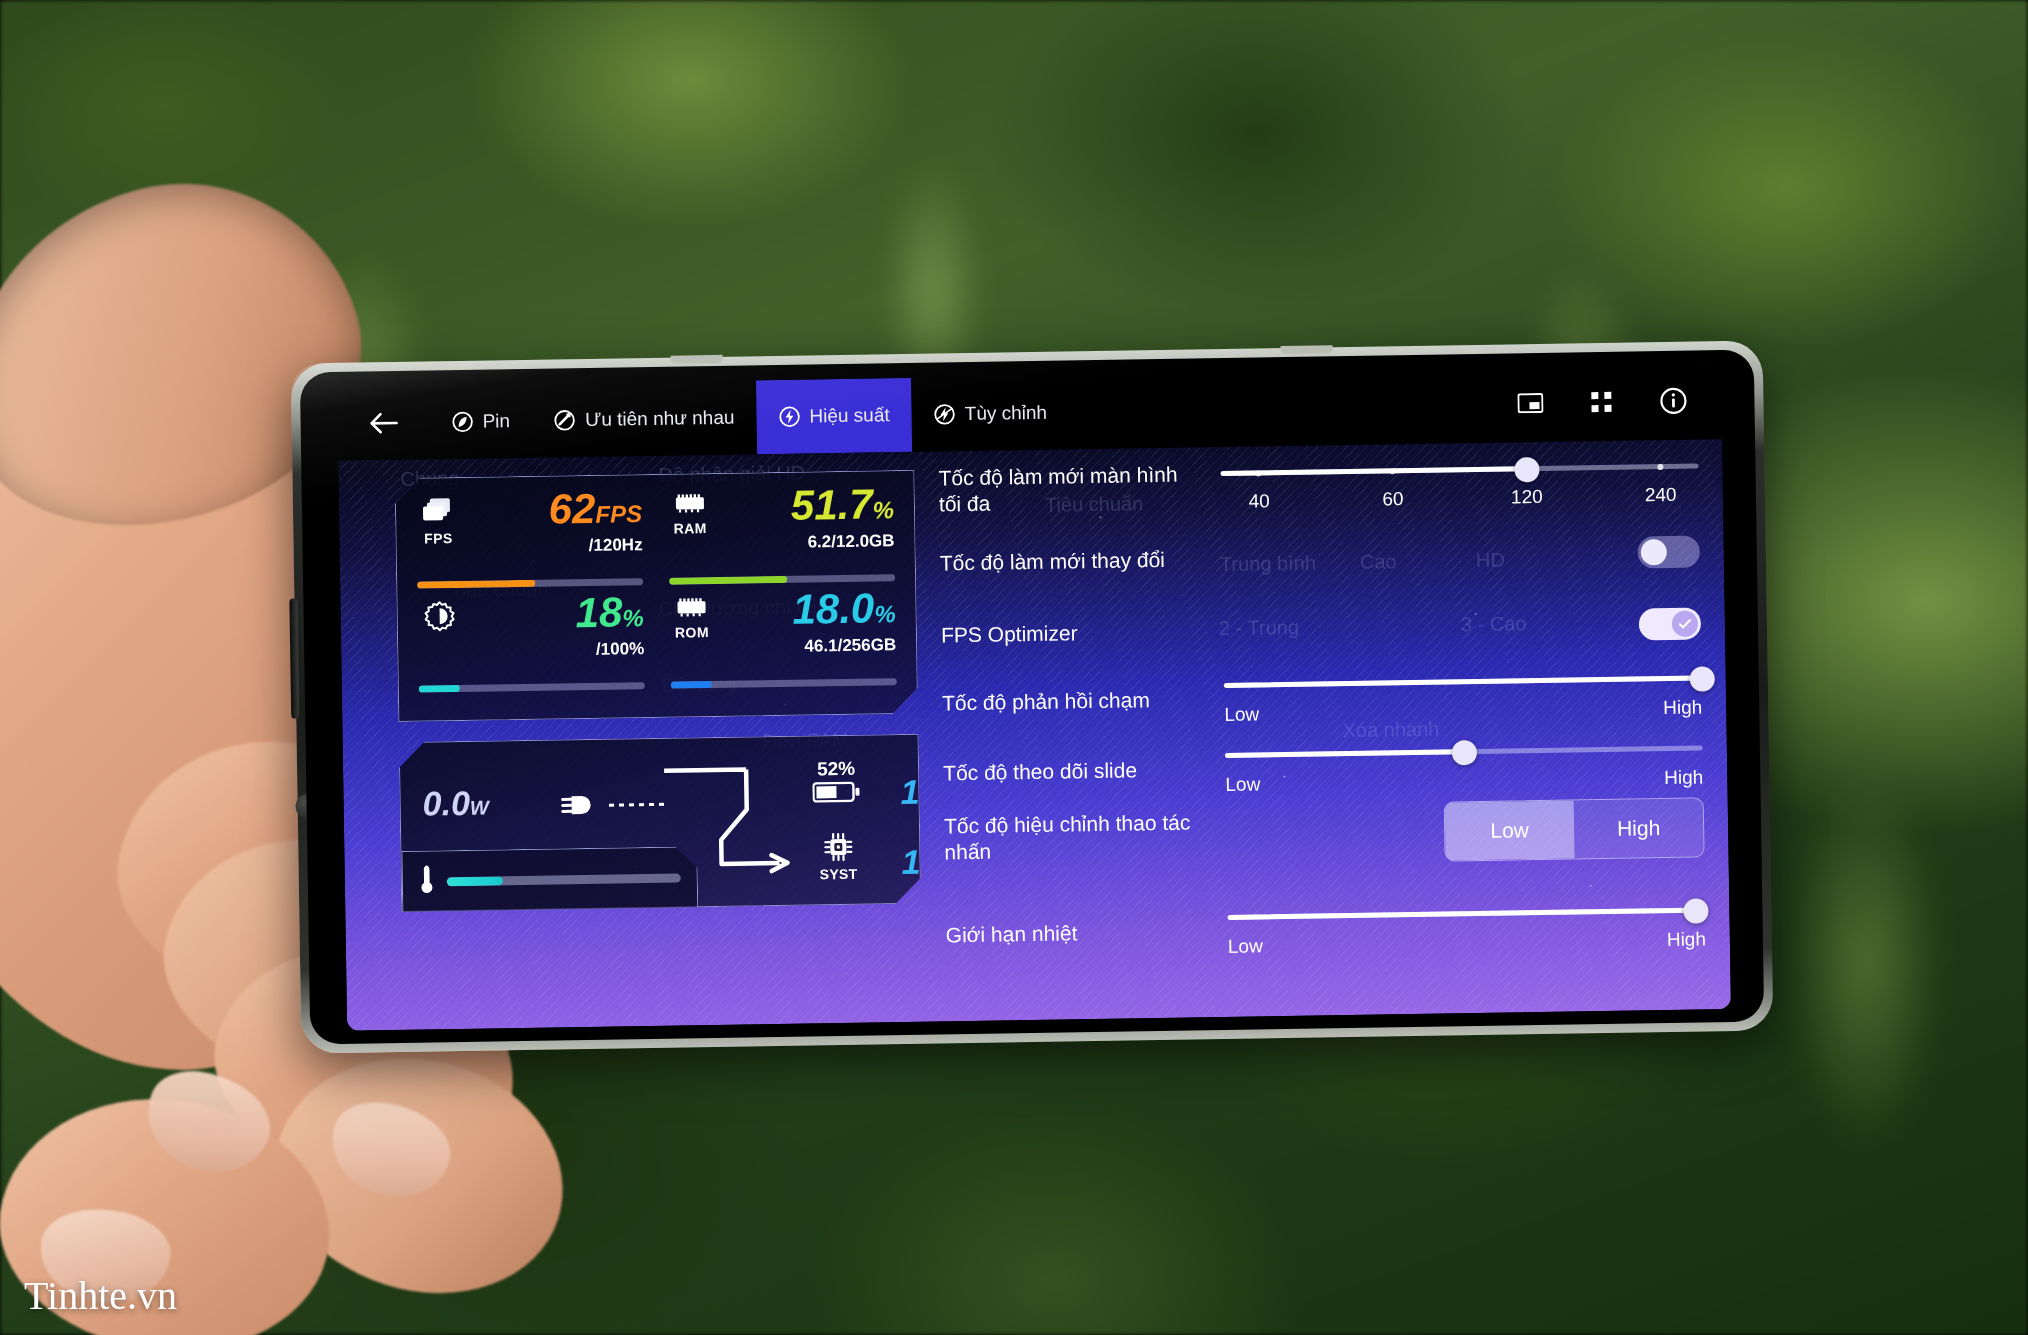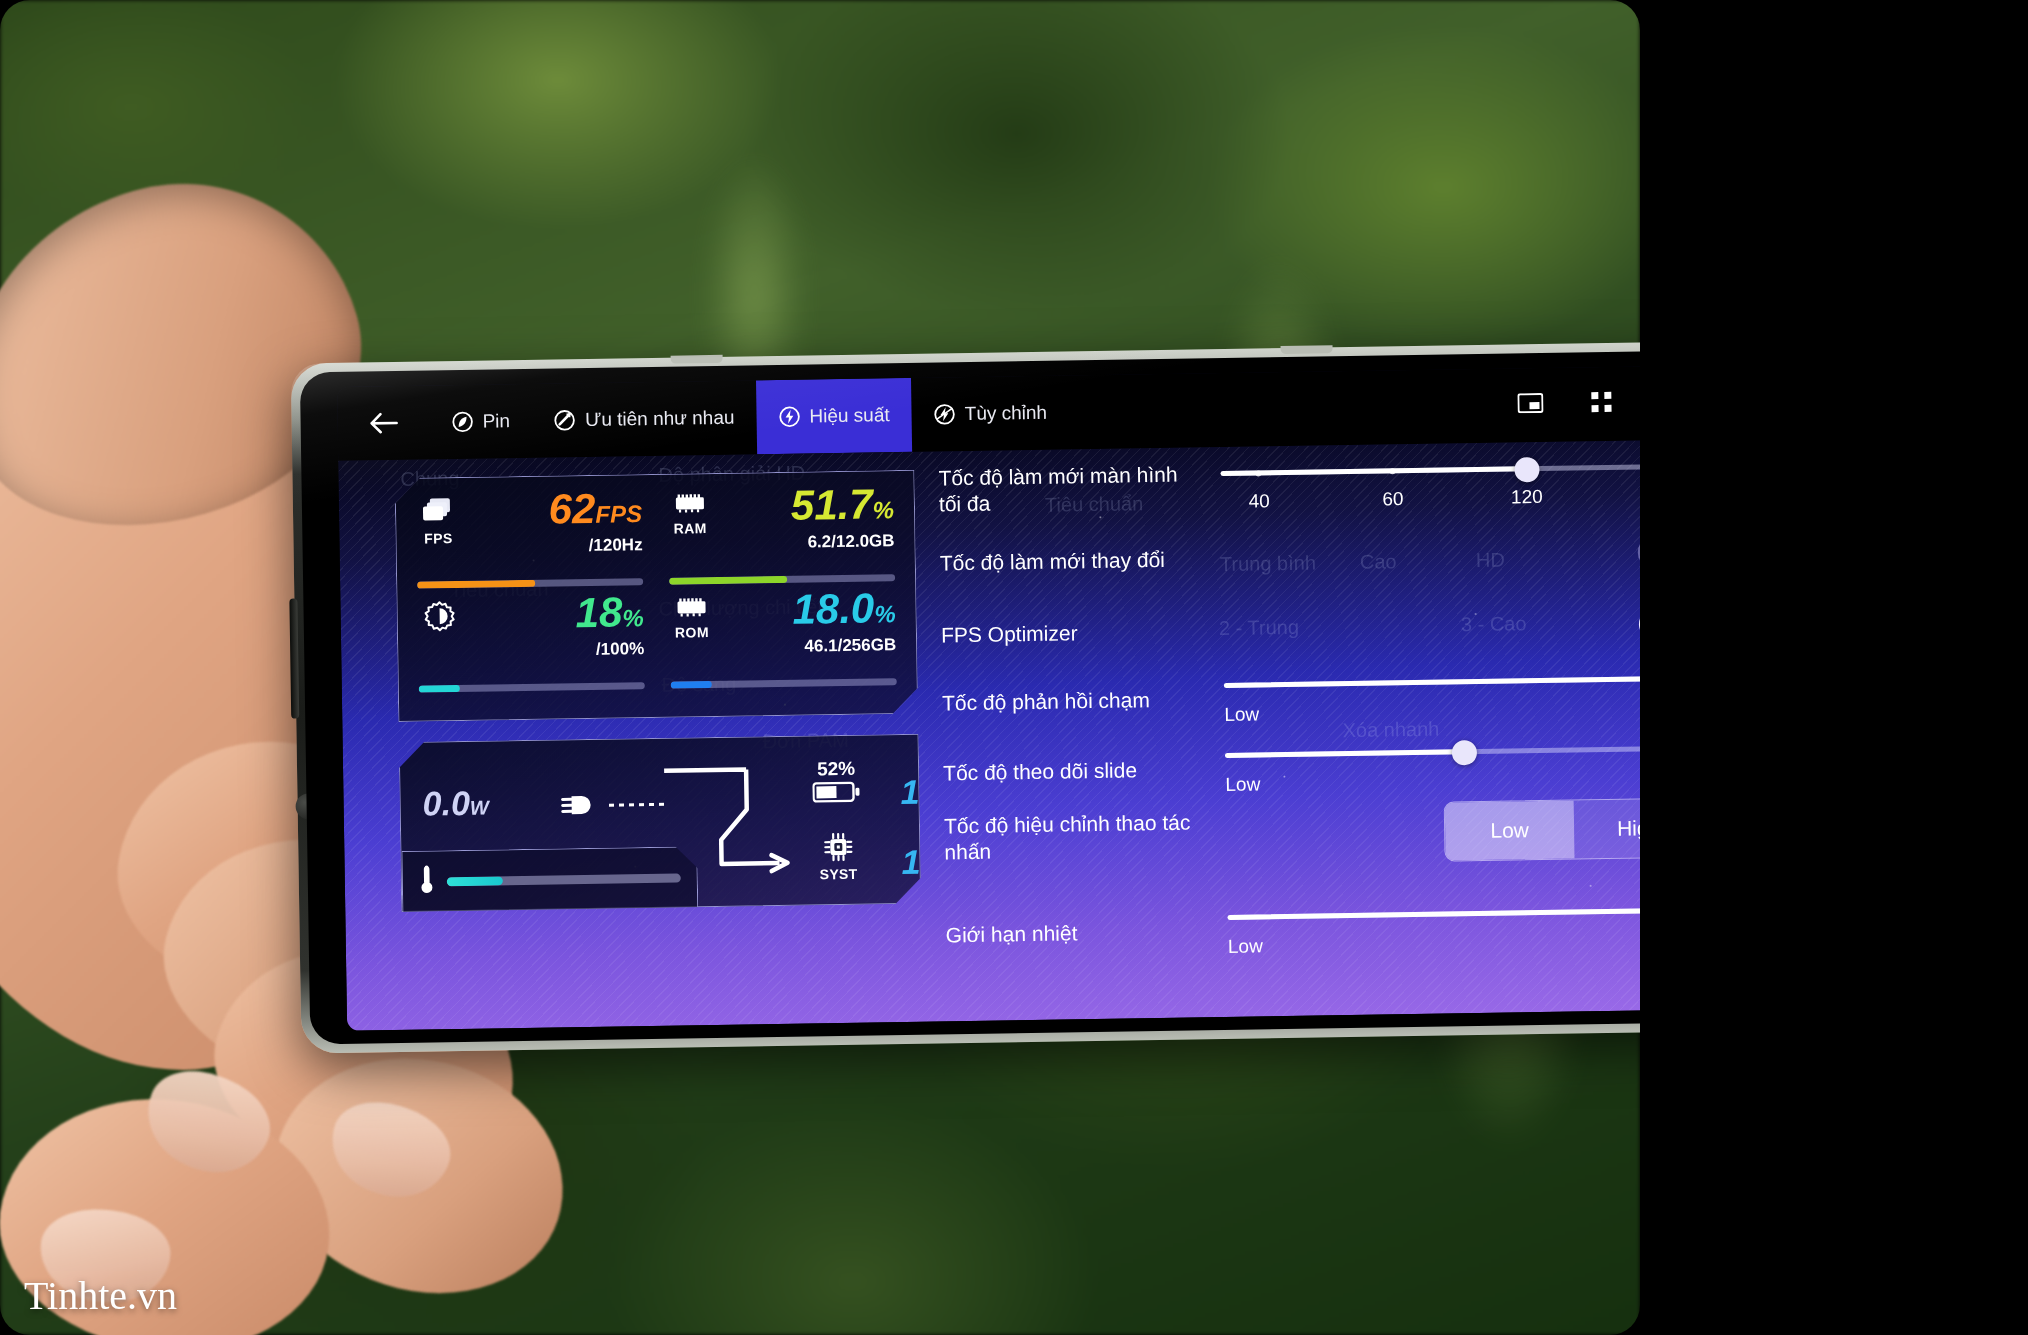--- a/index.html
+++ b/index.html
@@ -1,18 +1,18 @@
 <!DOCTYPE html>
 <html><head>
 <meta charset="utf-8">
 <style>
   html,body{margin:0;padding:0;background:#000;}
   body{width:2028px;height:1335px;overflow:hidden;font-family:"Liberation Sans",sans-serif;}
 
-  #scene{position:relative;width:1640px;height:1335px;overflow:hidden;border-radius:30px;}
+  #scene{position:relative;width:2028px;height:1335px;overflow:hidden;}
 
   
   .bg{position:absolute;inset:0;
     background:
       radial-gradient(ellipse 300px 200px at 8% 8%, #3f5c22 0%, transparent 60%),
       radial-gradient(ellipse 360px 240px at 34% 6%, #6d8b3a 0%, transparent 62%),
       radial-gradient(ellipse 420px 280px at 62% 10%, #243c16 0%, transparent 65%),
       radial-gradient(ellipse 380px 260px at 88% 14%, #5d7f2e 0%, transparent 62%),
       radial-gradient(ellipse 500px 360px at 95% 45%, #739142 0%, transparent 65%),
       radial-gradient(ellipse 420px 320px at 72% 72%, #2d4718 0%, transparent 65%),

